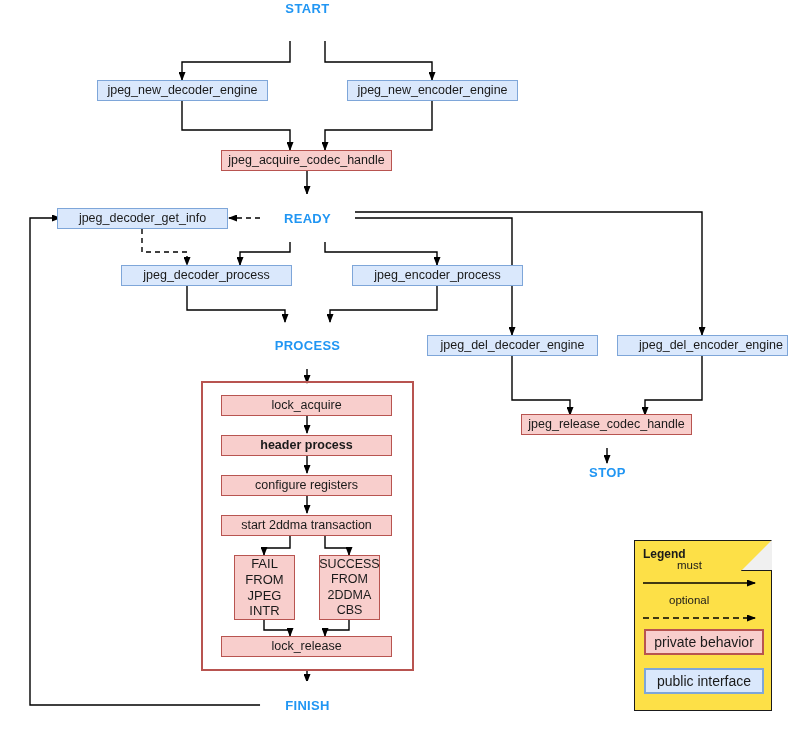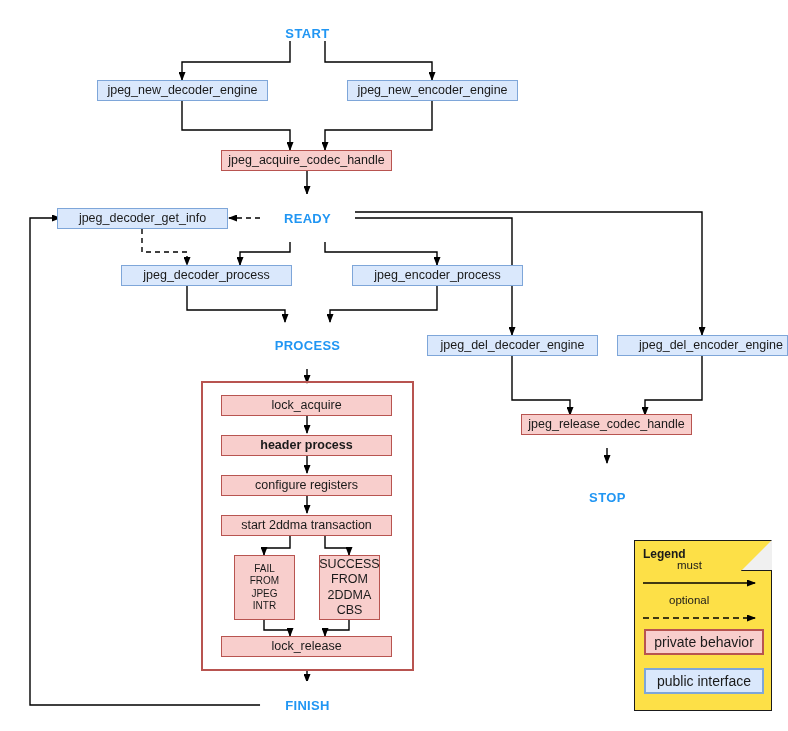--- a/index.html
+++ b/index.html
@@ -25,21 +25,21 @@
     height: 731px;
     pointer-events: none;
   }
 
   
   .terminal {
     position: absolute;
     background: #ffffff;
     border-radius: 9px;
     display: flex;
-    align-items: flex-end;
+    align-items: flex-start;
     justify-content: center;
     color: #2196f3;
     font-weight: bold;
     font-size: 13px;
     letter-spacing: 0.4px;
     z-index: 3;
   }
 
   
   .state {
@@ -253,21 +253,21 @@
   </div>
 
   <div class="node private" style="left:221px; top:475px; width:171px; height:21px;">
     <span>configure registers</span>
   </div>
 
   <div class="node private" style="left:221px; top:515px; width:171px; height:21px;">
     <span>start 2ddma transaction</span>
   </div>
 
-  <div class="node private multiline" style="left:234px; top:555px; width:61px; height:65px; white-space:pre-line; font-size:10px;">
+  <div class="node private multiline" style="left:234px; top:555px; width:61px; height:65px; white-space:pre-line; font-size:13px;">
     <span>FAIL
 FROM
 JPEG
 INTR</span>
   </div>
 
   <div class="node private multiline" style="left:319px; top:555px; width:61px; height:65px; white-space:pre-line; font-size:12.5px;">
     <span>SUCCESS
 FROM
 2DDMA

